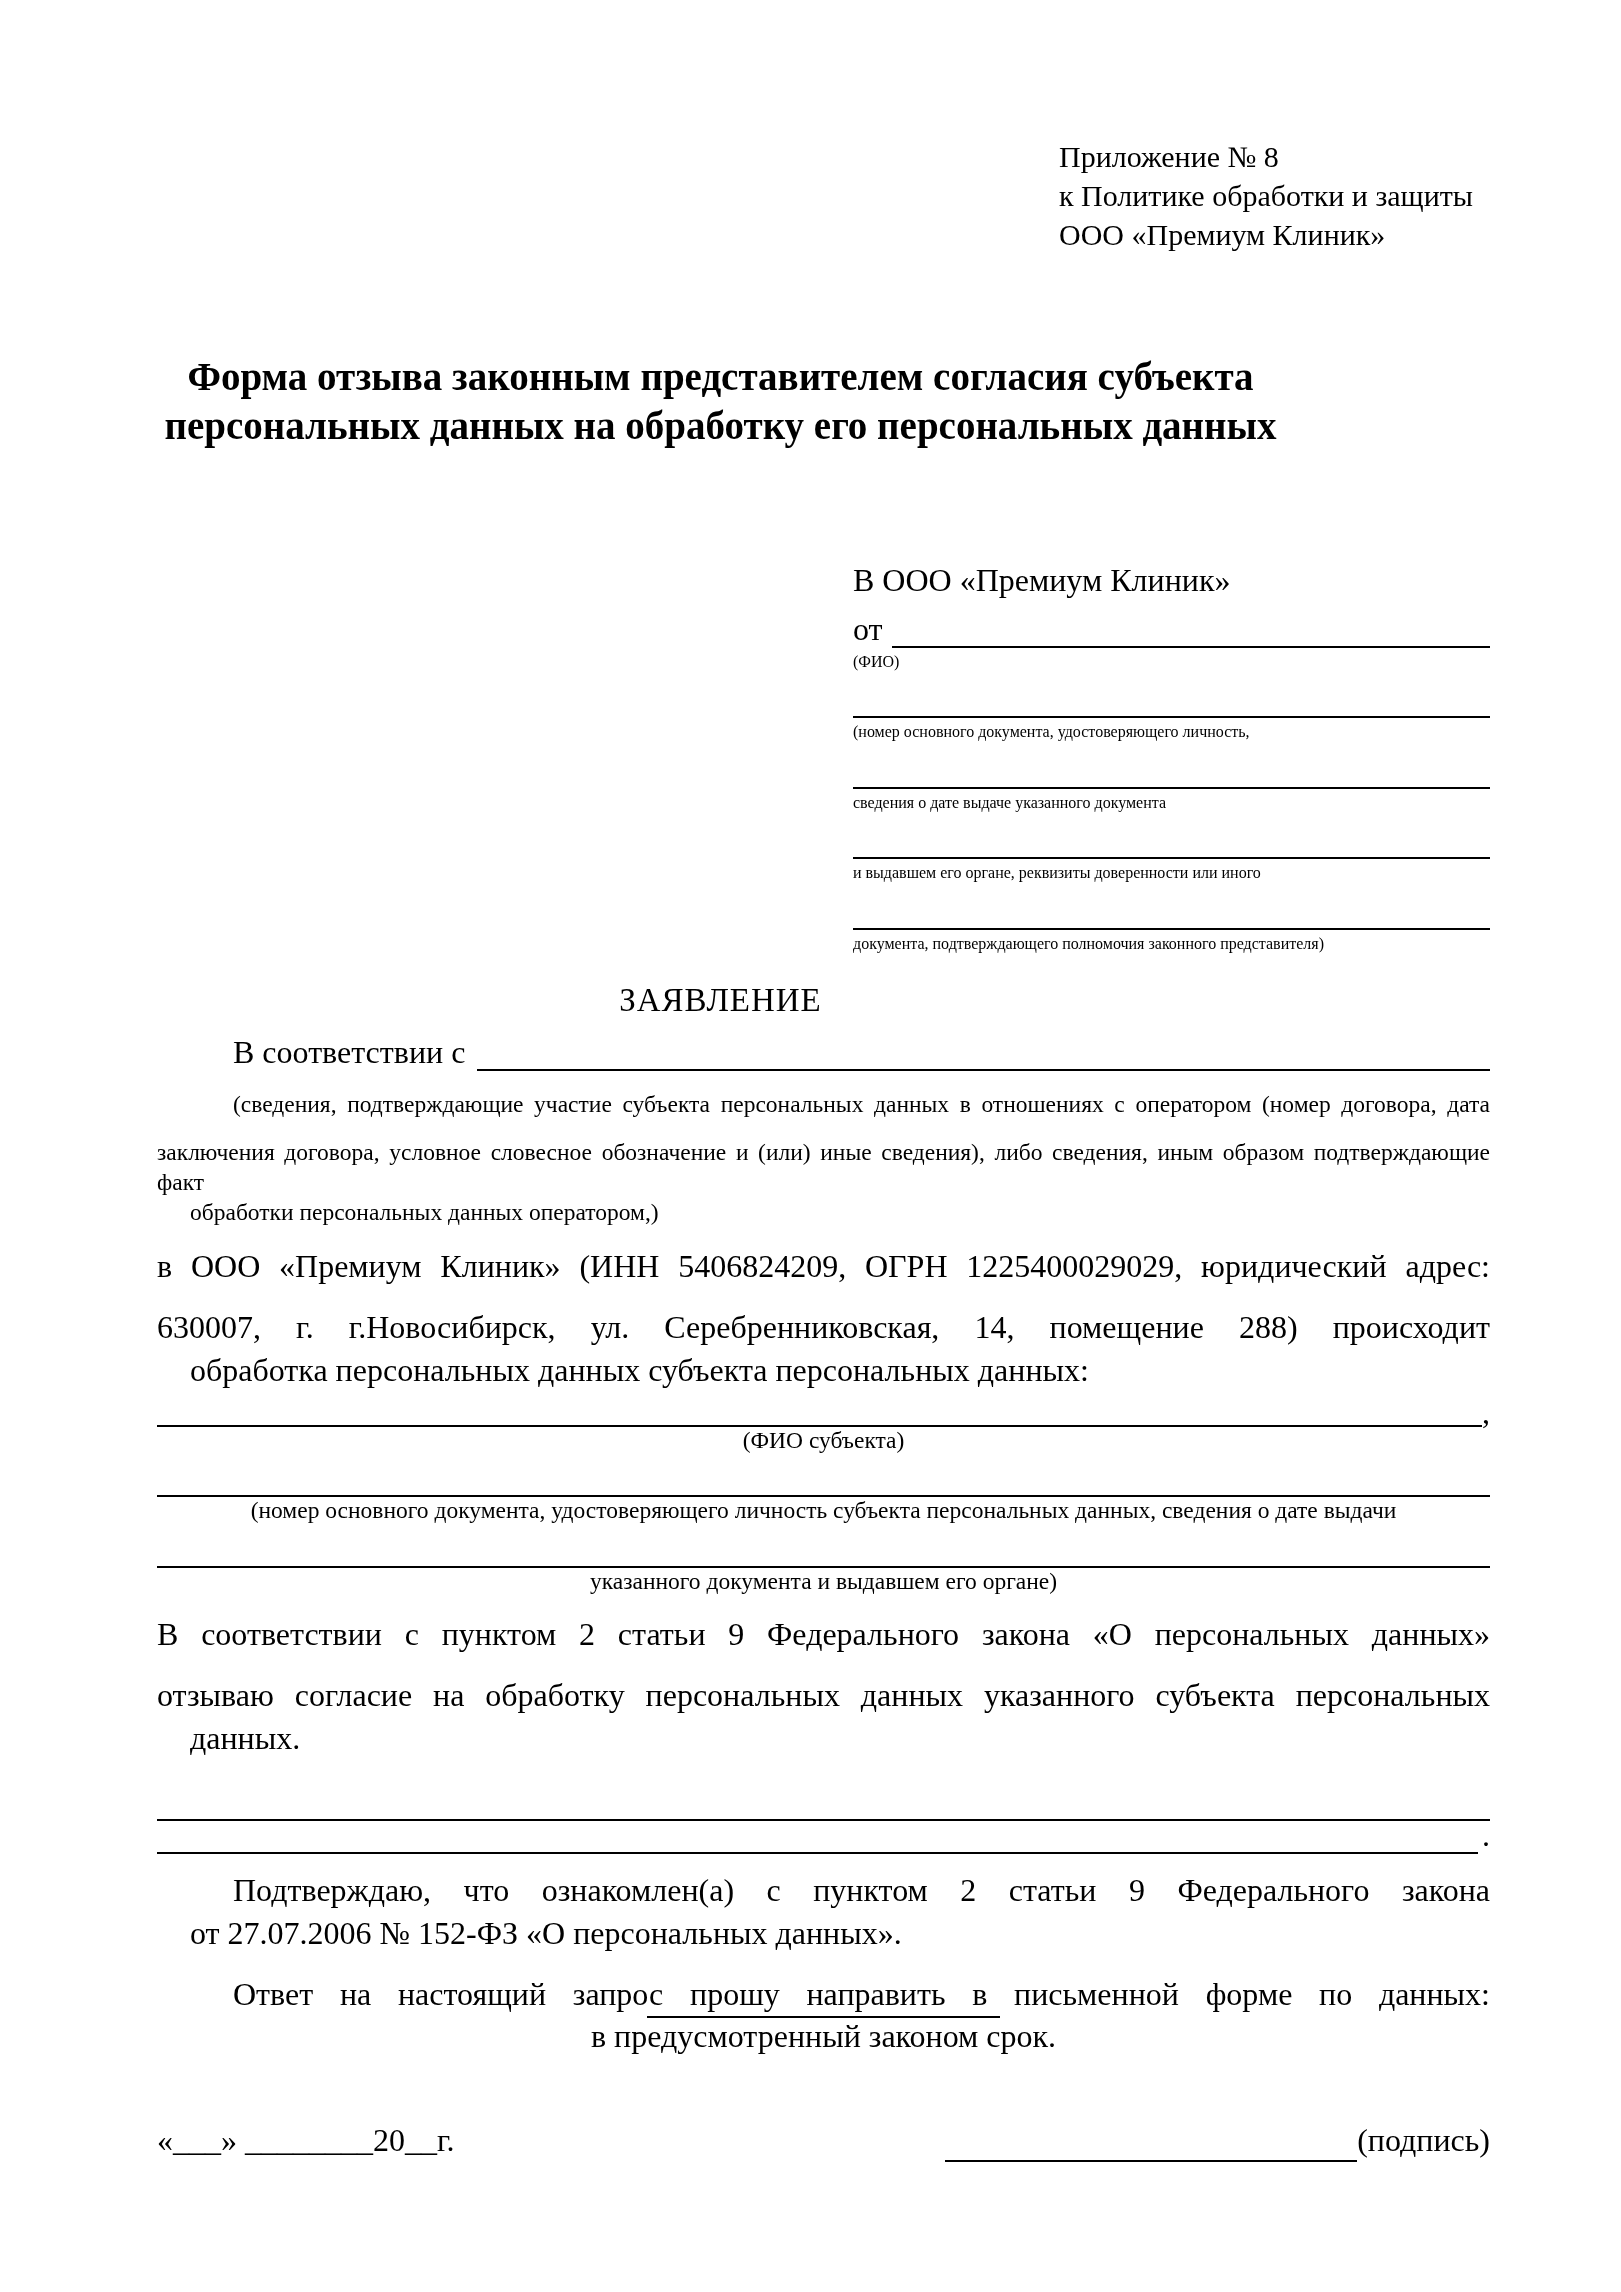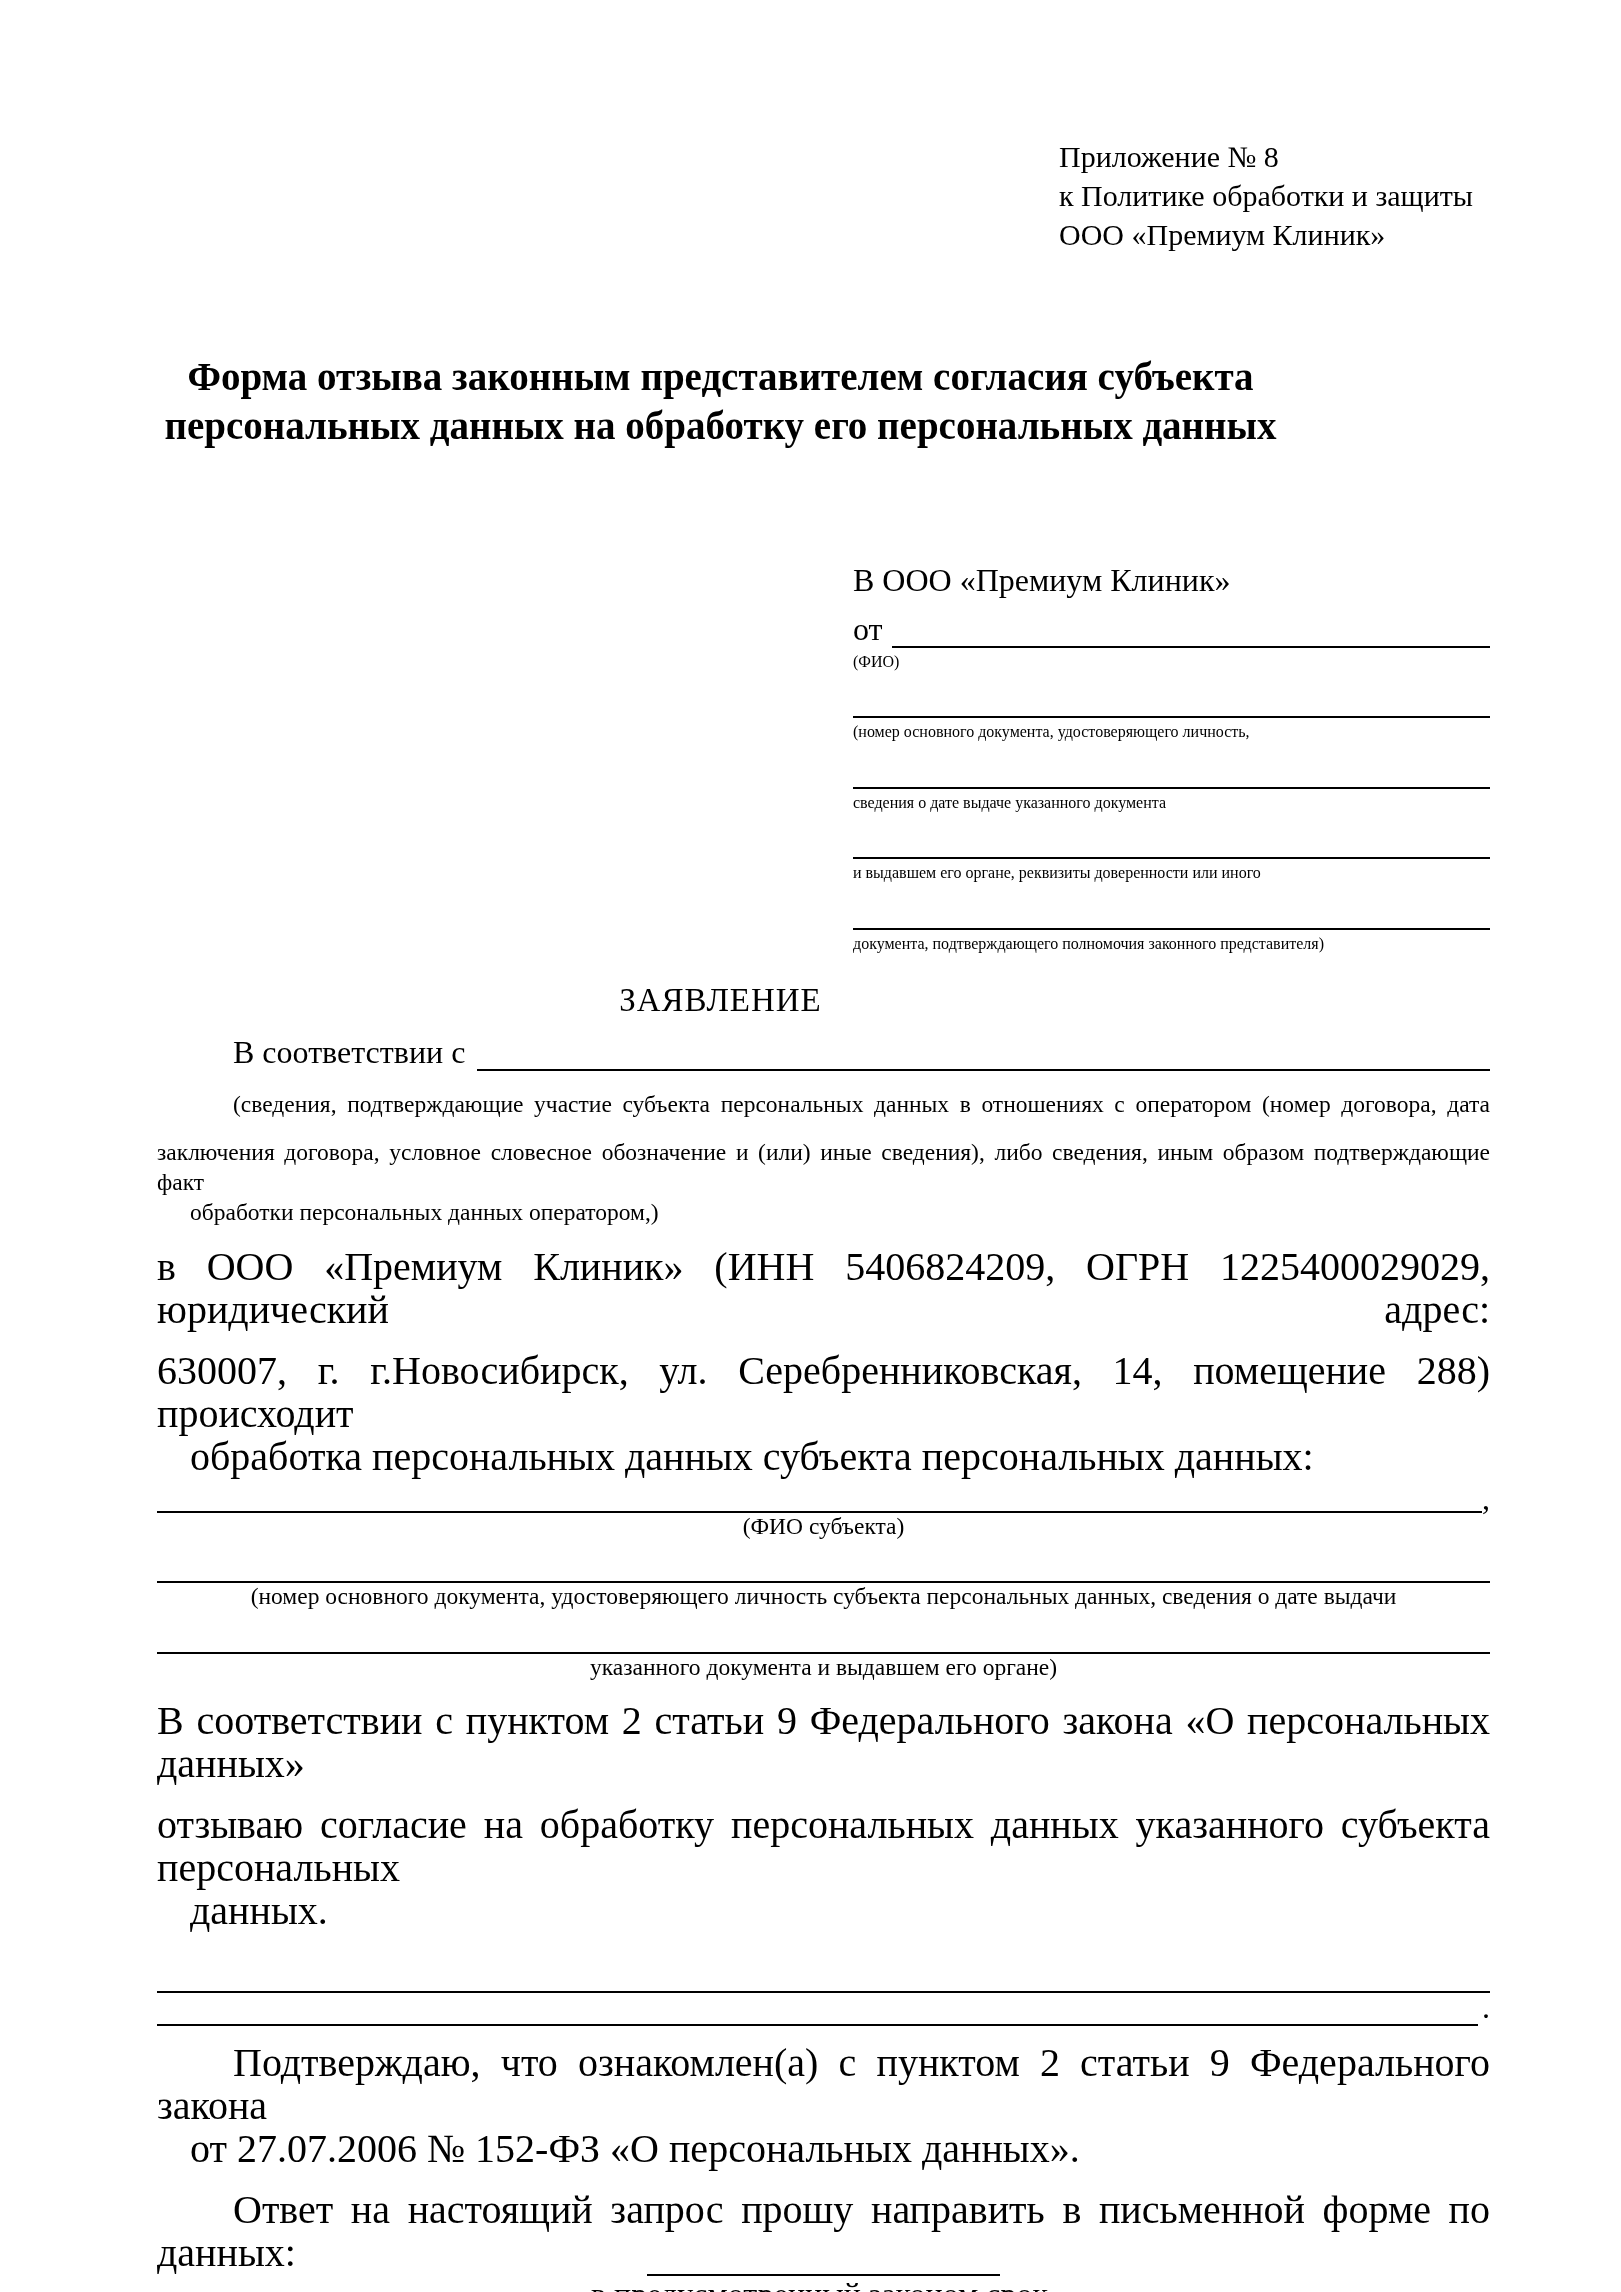--- a/index.html
+++ b/index.html
@@ -26,21 +26,21 @@
   .addr .field-line{height:41px;border-bottom:2px solid #000;}
   
   .zayav{margin-top:21.6px;text-align:center;font-size:33px;line-height:43px;letter-spacing:1px;margin-right:206px;}
   .intro-row{margin-top:3.9px;display:flex;align-items:flex-end;height:45px;font-size:32px;padding-left:76px;}
   .intro-row .lbl{white-space:nowrap;}
   .intro-row .ul{flex:1;border-bottom:2.9px solid #000;margin-left:11.8px;}
   .note{font-size:23.5px;line-height:30px;margin-top:3.9px;}
   .note .n1{text-indent:76px;}
   .just{text-align:justify;text-align-last:justify;margin-top:18px;}
   .left{text-align:left;text-align-last:left;margin-left:33px;}
-  .body-ln{font-size:40px;line-height:43px;}
+  .body-ln{font-size:32px;line-height:43px;}
   .fio-row{display:flex;align-items:flex-end;height:27.4px;margin-top:7.8px;font-size:32px;}
   .fio-row .ul{flex:1;border-bottom:2.9px solid #000;}
   .fio-row .pnc{line-height:29px;}
   .mcap{font-size:23.5px;line-height:27.4px;text-align:center;}
   .mfield{height:41px;border-bottom:2.9px solid #000;}
   .law{margin-top:5.9px;}
   .reason-row{display:flex;align-items:flex-end;height:45px;font-size:32px;padding-left:76px;}
   .reason-row .lbl{white-space:nowrap;}
   .reason-row .ul{flex:1;border-bottom:2.9px solid #000;margin-left:11.8px;}
   .blank1{height:45px;border-bottom:2.9px solid #000;margin-top:13.7px;}

